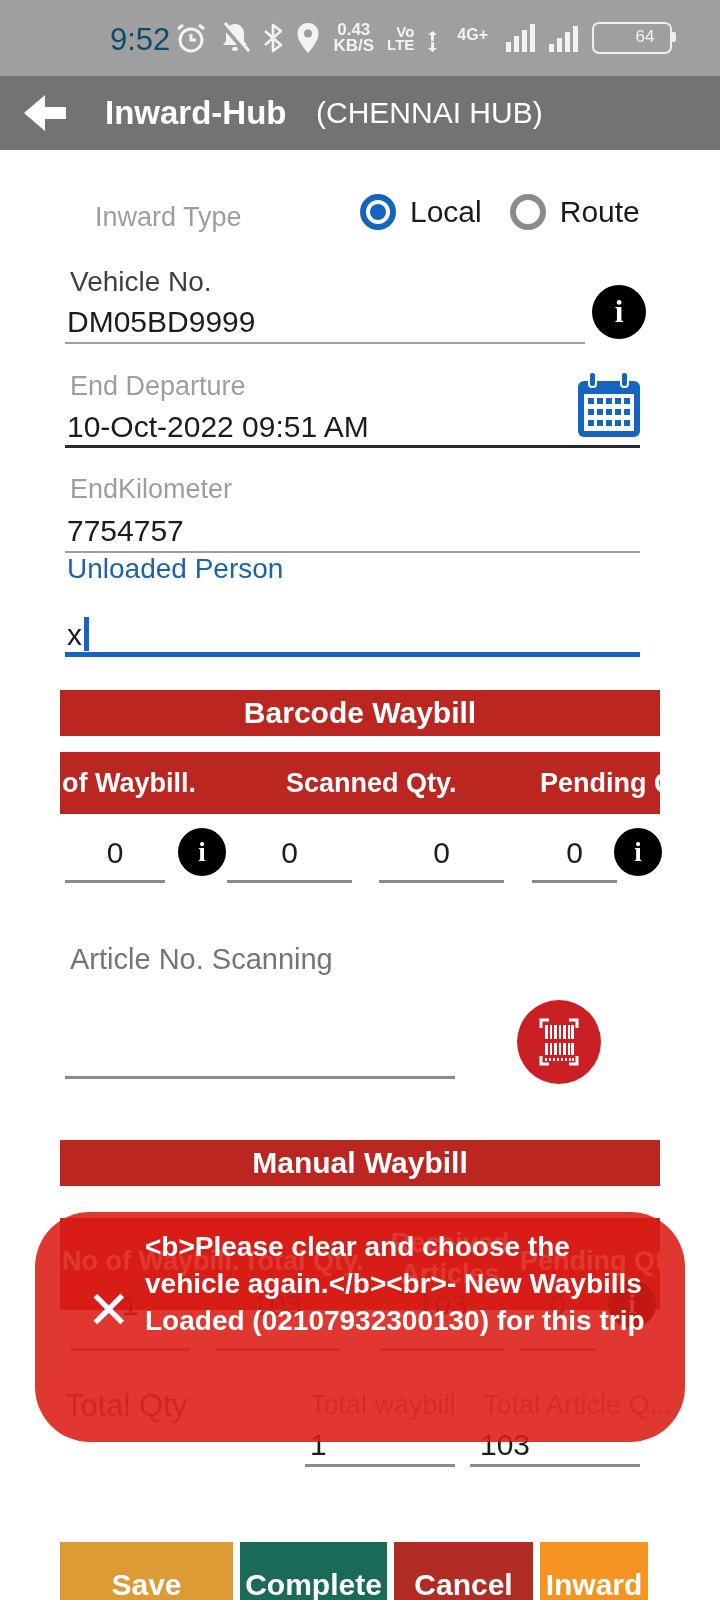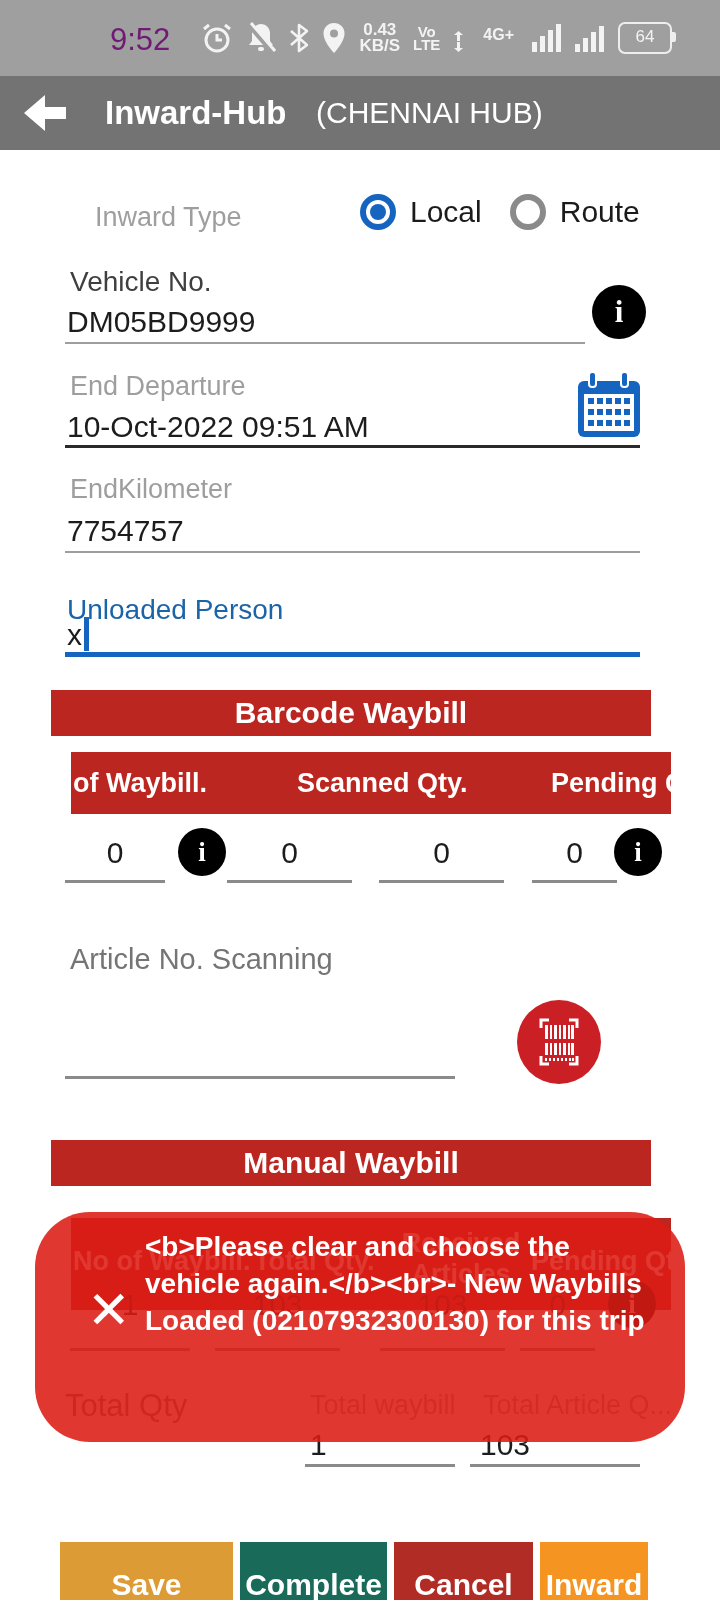--- a/index.html
+++ b/index.html
@@ -6,29 +6,29 @@
   .screen{
     position:relative;width:720px;height:1600px;margin:0 auto;
     background:#ffffff;overflow:hidden;
     font-family:"Liberation Sans","DejaVu Sans",sans-serif;
     -webkit-font-smoothing:antialiased;
   }
   .abs{position:absolute;}
 
   
   .statusbar{left:0;top:0;width:720px;height:76px;background:#9f9f9f;}
-  .sb-time{left:110px;top:22px;font-size:31px;color:#701a75;text-align:center;}
+  .sb-time{left:110px;top:22px;font-size:31px;color:#0c4a6e;text-align:center;}
   .sb-icons{right:48px;top:0;height:76px;display:flex;align-items:center;gap:13px;}
   .sb-icons svg{display:block;}
   .sb-speed{color:#f3f3f3;font-size:17px;font-weight:bold;line-height:16px;text-align:center;}
-  .sb-volte{color:#f3f3f3;font-size:15px;font-weight:bold;line-height:13px;text-align:center;letter-spacing:0;}
+  .sb-volte{color:#f3f3f3;font-size:15px;font-weight:bold;line-height:13px;text-align:right;letter-spacing:0;}
   .sb-sim1{display:flex;align-items:flex-end;gap:18px;}
   .sb-4g{color:#f3f3f3;font-size:16px;font-weight:bold;line-height:14px;position:relative;top:-10px;}
   .battery{position:relative;width:50px;height:28px;border:2px solid #eeeeee;border-radius:7px;
-    color:#f3f3f3;font-size:17px;text-align:center;line-height:26px;}
+    color:#f3f3f3;font-size:17px;text-align:center;line-height:26px;padding-left:26px;}
   .battery:after{content:"";position:absolute;right:-6px;top:8px;width:4px;height:10px;background:#eeeeee;border-radius:0 2px 2px 0;}
 
   
   .appbar{left:0;top:76px;width:720px;height:74px;background:#737373;}
   .back{left:24px;top:95px;width:42px;height:36px;cursor:pointer;}
   .appbar-title{left:105px;top:94px;font-size:33px;font-weight:bold;color:#ffffff;}
   .appbar-sub{left:316px;top:96px;font-size:30px;color:#ffffff;}
 
   
   .lbl{font-size:27px;color:#9e9e9e;}
@@ -43,23 +43,23 @@
   .radio.unsel{border:6px solid #8a8a8a;}
   .radio-lbl{font-size:30px;color:#1b1b1b;margin-right:14px;}
 
   .info-circle{width:54px;height:54px;border-radius:50%;background:#000000;color:#ffffff;
     font-family:"Liberation Serif",serif;font-weight:bold;font-size:31px;
     display:flex;align-items:center;justify-content:center;}
 
   .cursorbar{display:inline-block;width:5px;height:34px;background:#1565c0;vertical-align:-6px;margin-left:2px;}
 
   
-  .redbar{left:51px;width:600px;background:#bc2620;color:#ffffff;font-weight:bold;}
+  .redbar{left:60px;width:600px;background:#bc2620;color:#ffffff;font-weight:bold;}
   .redbar.title{height:46px;font-size:30px;display:flex;align-items:center;justify-content:center;}
-  .thead{overflow:hidden;margin-left:20px;}
+  .thead{overflow:hidden;}
   .th{position:absolute;font-size:27px;font-weight:bold;color:#ffffff;white-space:nowrap;}
   .cellval{position:absolute;font-size:30px;color:#1c1c1c;text-align:center;}
   .cell-uline{position:absolute;height:3px;background:#8a8a8a;}
 
   .scanbtn{left:517px;top:1000px;width:84px;height:84px;border-radius:50%;background:#cb1f26;
     display:flex;align-items:center;justify-content:center;cursor:pointer;}
 
   
   .toast{left:35px;top:1212px;width:650px;height:230px;border-radius:55px;
     background:rgba(220,28,20,0.88);}
@@ -193,21 +193,21 @@
         <rect x="48" y="48" width="6" height="6"></rect>
     </g>
   </svg>
   <div class="abs val" style="left:67px;top:410px;">10-Oct-2022 09:51 AM</div>
   <div class="abs" style="left:65px;top:445px;width:575px;height:3px;background:#2a2a2a;"></div>
 
   <div class="abs lbl" style="left:70px;top:474px;">EndKilometer</div>
   <div class="abs val" style="left:67px;top:514px;">7754757</div>
   <div class="abs uline" style="left:65px;top:551px;width:575px;"></div>
 
-  <div class="abs" style="left:67px;top:594px;font-size:28px;color:#1c64a8;">Unloaded Person</div>
+  <div class="abs" style="left:67px;top:553px;font-size:28px;color:#1c64a8;">Unloaded Person</div>
   <div class="abs val" style="left:67px;top:617px;"><span>x</span><span class="cursorbar"></span></div>
   <div class="abs" style="left:65px;top:652px;width:575px;height:5px;background:#1565c0;"></div>
 
   <div class="abs redbar title" style="top:690px;">
       <span>Barcode Waybill</span>
     </div>
   <div class="abs redbar thead" style="top:752px;height:62px;">
     <span class="th" style="left:2px;top:16px;">of Waybill.</span>
     <span class="th" style="left:226px;top:16px;">Scanned Qty.</span>
     <span class="th" style="left:480px;top:16px;">Pending Qty.</span>

